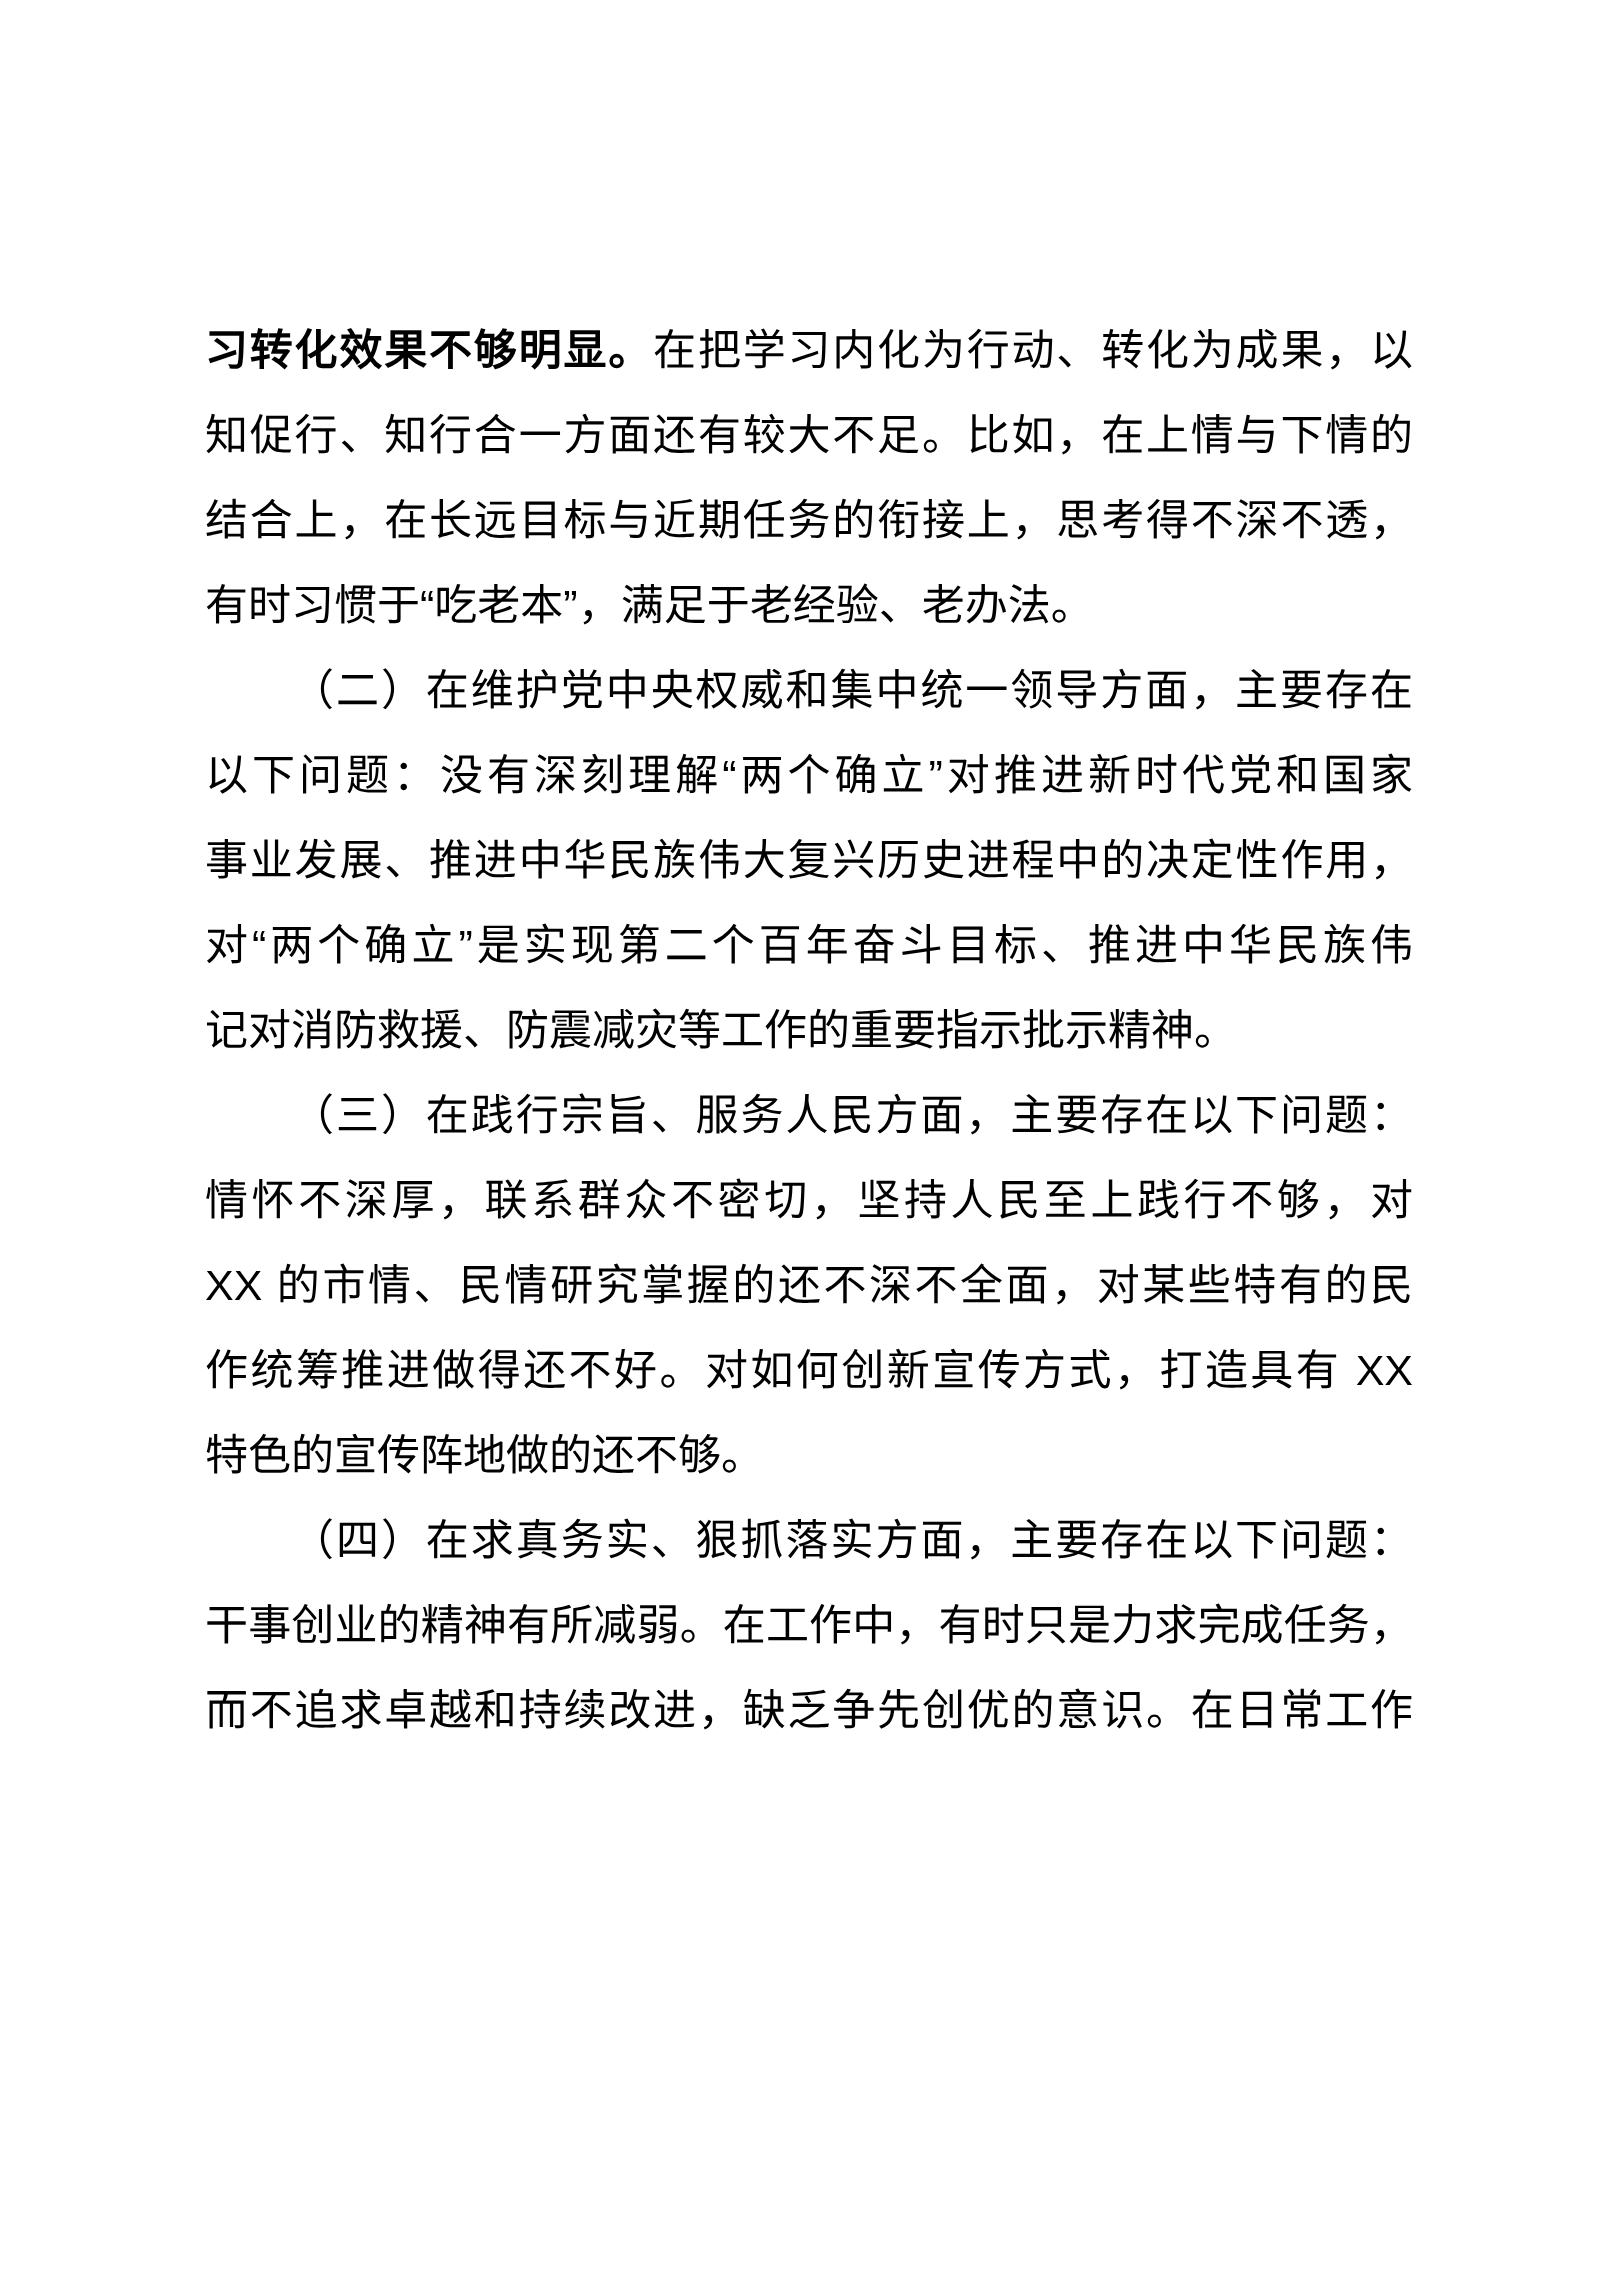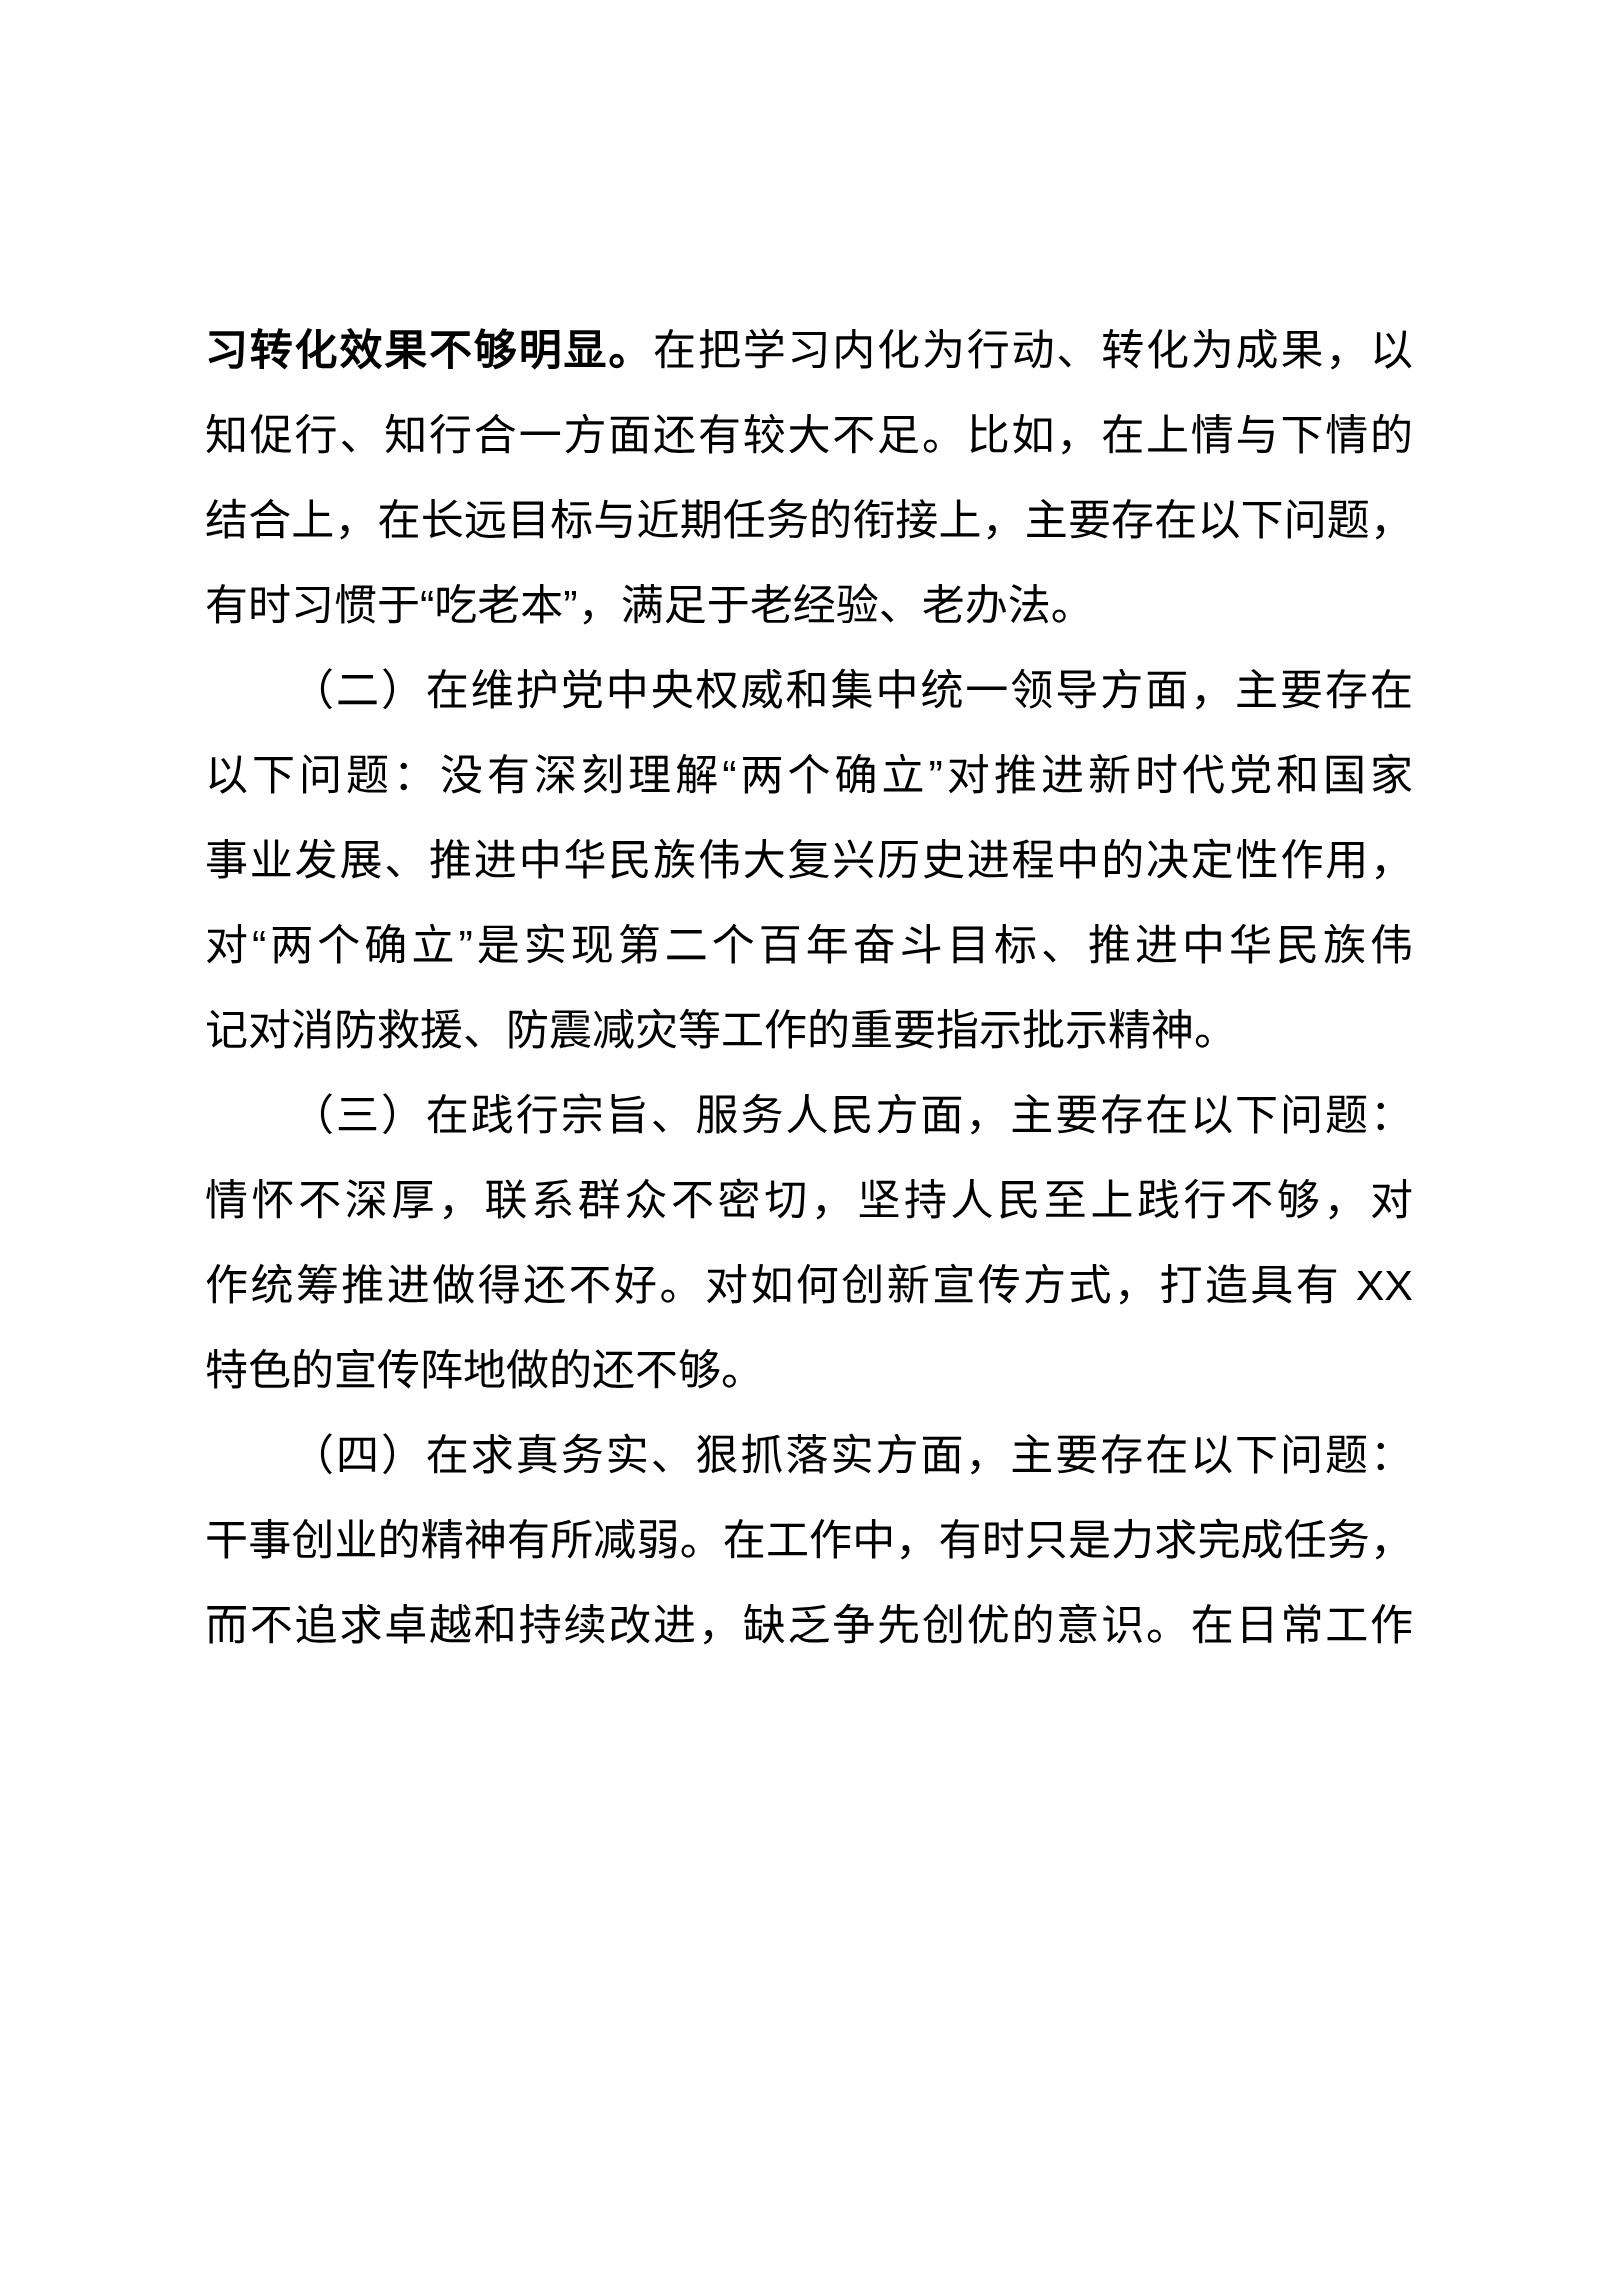--- a/index.html
+++ b/index.html
@@ -41,29 +41,30 @@
   .run { font-weight: 400; }
   .run.bold { font-weight: 700; }
 </style>
 </head>
 <body>
 
 <div class="page">
   <div class="doc-body">
       <div class="line"><span class="run bold">习转化效果不够明显。</span><span class="run">在把学习内化为行动、转化为成果，以</span></div>
       <div class="line"><span class="run">知促行、知行合一方面还有较大不足。比如，在上情与下情的</span></div>
-      <div class="line"><span class="run">结合上，在长远目标与近期任务的衔接上，主要存在以下问题，</span></div>
+      <div class="line"><span class="run">结合上，在长远目标与近期任务的衔接上，思考得不深不透，</span></div>
       <div class="line no-fill"><span class="run">有时习惯于“吃老本”，满足于老经验、老办法。</span></div>
       <div class="line indent"><span class="run">（二）在维护党中央权威和集中统一领导方面，主要存在</span></div>
       <div class="line"><span class="run">以下问题：没有深刻理解“两个确立”对推进新时代党和国家</span></div>
       <div class="line"><span class="run">事业发展、推进中华民族伟大复兴历史进程中的决定性作用，</span></div>
       <div class="line"><span class="run">对“两个确立”是实现第二个百年奋斗目标、推进中华民族伟</span></div>
       <div class="line no-fill"><span class="run">记对消防救援、防震减灾等工作的重要指示批示精神。</span></div>
       <div class="line indent"><span class="run">（三）在践行宗旨、服务人民方面，主要存在以下问题：</span></div>
       <div class="line"><span class="run">情怀不深厚，联系群众不密切，坚持人民至上践行不够，对</span></div>
+      <div class="line"><span class="run">XX 的市情、民情研究掌握的还不深不全面，对某些特有的民</span></div>
       <div class="line"><span class="run">作统筹推进做得还不好。对如何创新宣传方式，打造具有 XX</span></div>
       <div class="line no-fill"><span class="run">特色的宣传阵地做的还不够。</span></div>
       <div class="line indent"><span class="run">（四）在求真务实、狠抓落实方面，主要存在以下问题：</span></div>
       <div class="line"><span class="run">干事创业的精神有所减弱。在工作中，有时只是力求完成任务，</span></div>
       <div class="line"><span class="run">而不追求卓越和持续改进，缺乏争先创优的意识。在日常工作</span></div>
     </div>
 </div>
 
 
 </body></html>

